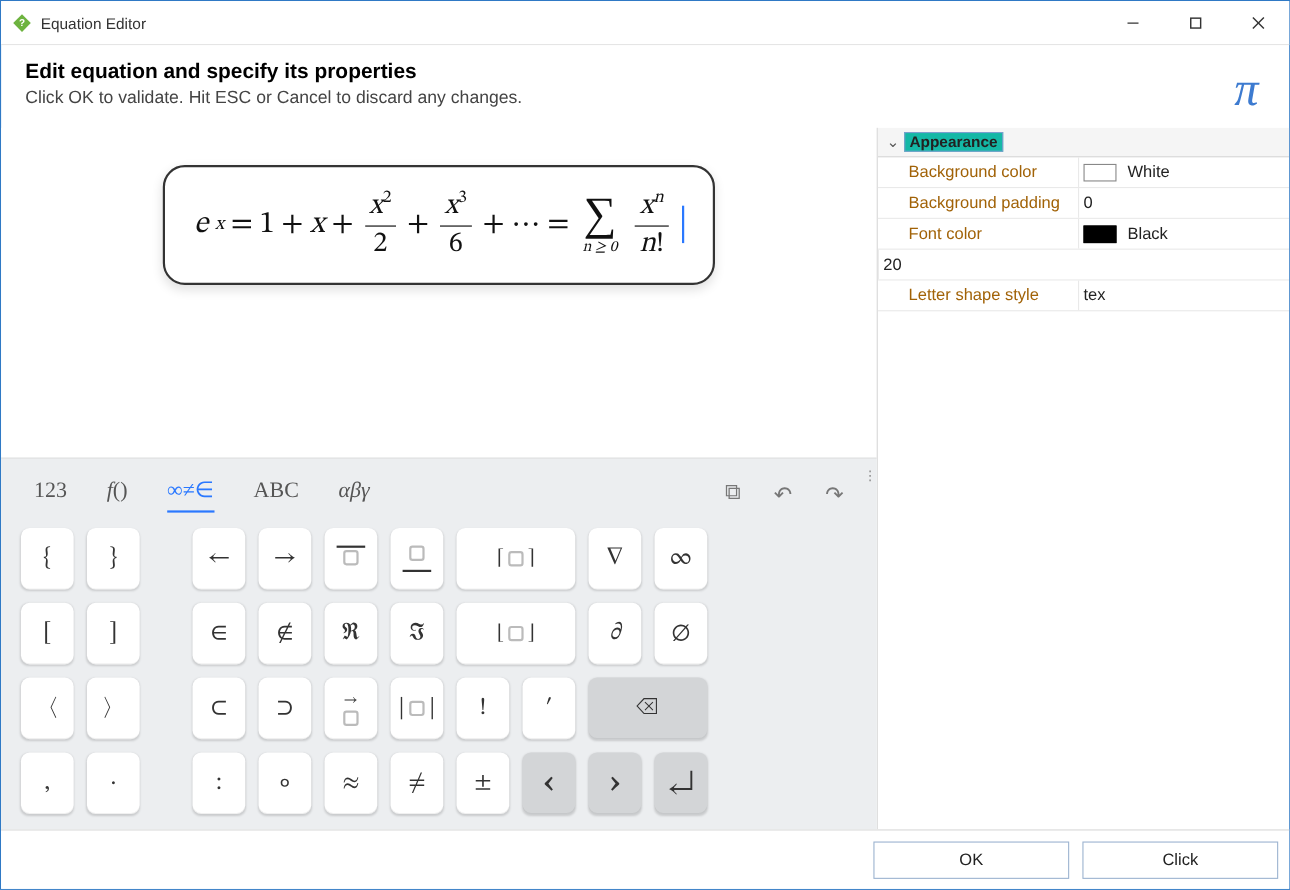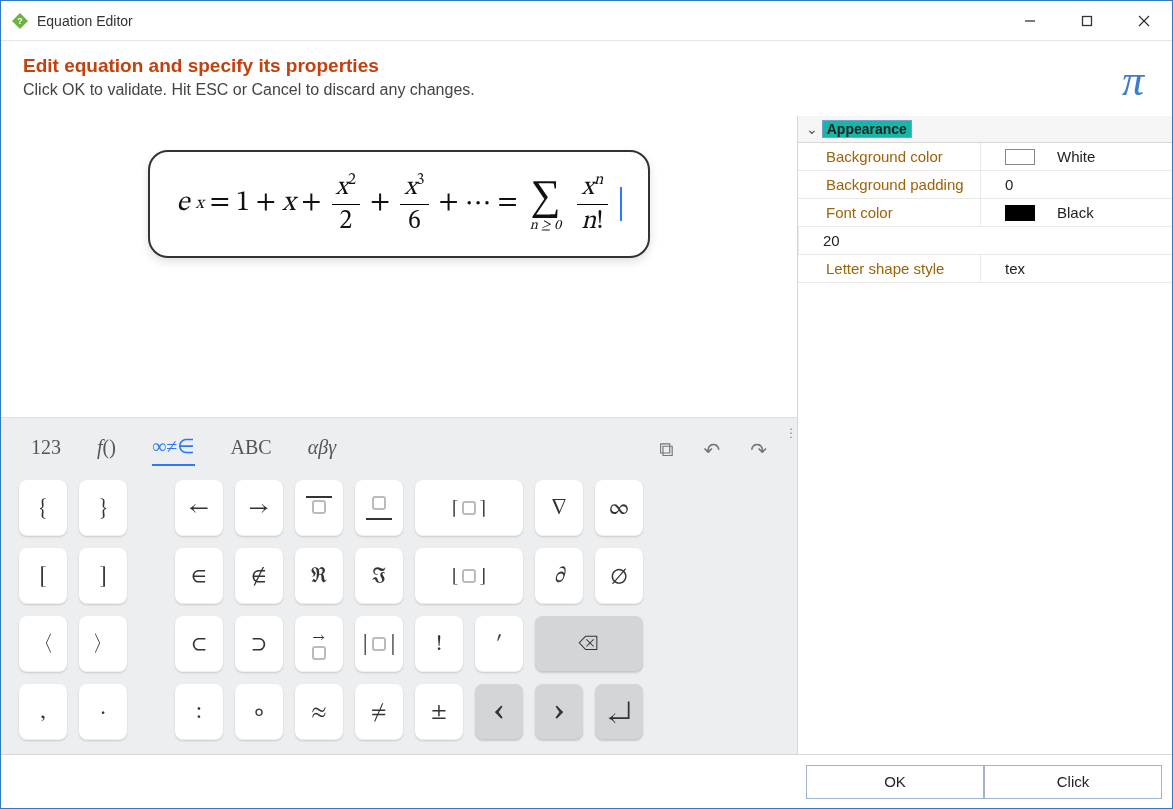--- a/index.html
+++ b/index.html
@@ -42,21 +42,21 @@
   }
   
   .prompt {
     padding: 14px 22px 10px 22px;
     display: flex; align-items: flex-start;
   }
   .prompt .text h1 {
     margin: 0;
     font-size: 19px;
     font-weight: 700;
-    color: #c2410c;
+    color: #000000;
   }
   .prompt .text p {
     margin: 4px 0 0 0;
     font-size: 16px;
     color: #444;
   }
   .prompt .pi-icon {
     margin-left: auto;
     font-family: Georgia, "Times New Roman", serif;
     font-style: italic;
@@ -240,39 +240,39 @@
     align-items: stretch;
     font-size: 15px;
   }
   .prop-row .label {
     width: 182px;
     padding: 5px 8px 5px 28px;
     color: #a16207;
   }
   .prop-row .value {
     flex: 1;
-    padding: 5px 24px;
+    padding: 5px 4px;
     border-left: 1px solid #e9e9e9;
     display: flex;
     align-items: center;
-    gap: 22px;
+    gap: 10px;
   }
   .swatch {
     width: 30px; height: 16px;
     border: 1px solid #888;
   }
   
   .footer {
     height: 54px;
     border-top: 1px solid #d7d7d7;
     display: flex;
     justify-content: flex-end;
     align-items: center;
     padding: 0 10px;
-    gap: 0;
+    gap: 12px;
     background: #fff;
   }
   .btn {
     width: 178px;
     height: 34px;
     border: 1px solid #9cb3d0;
     background: #fff;
     display: flex;
     align-items: center;
     justify-content: center;

